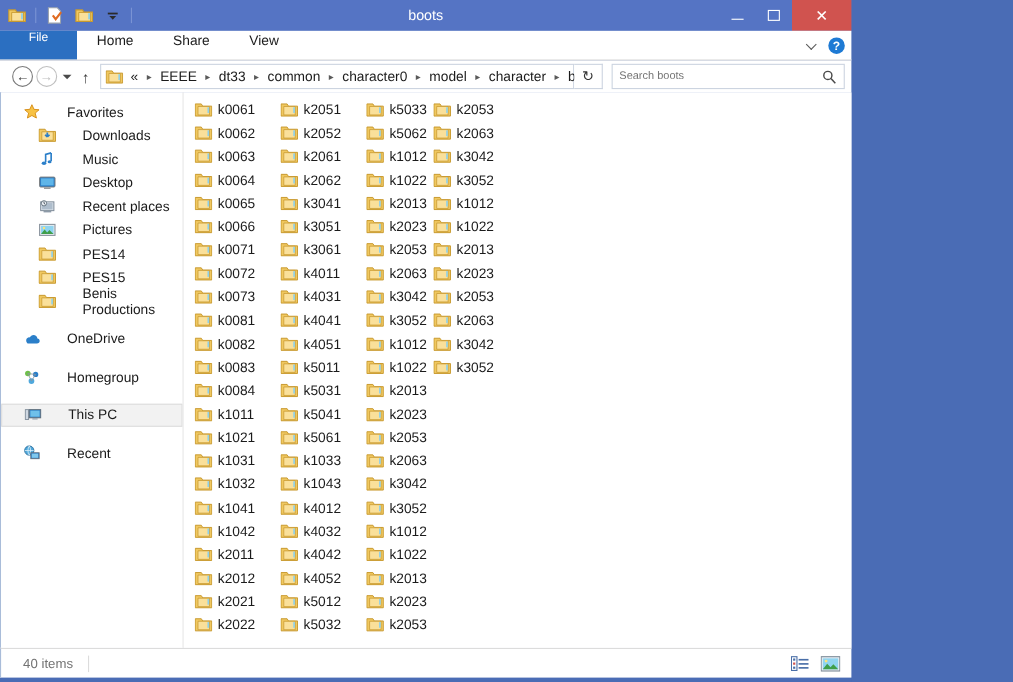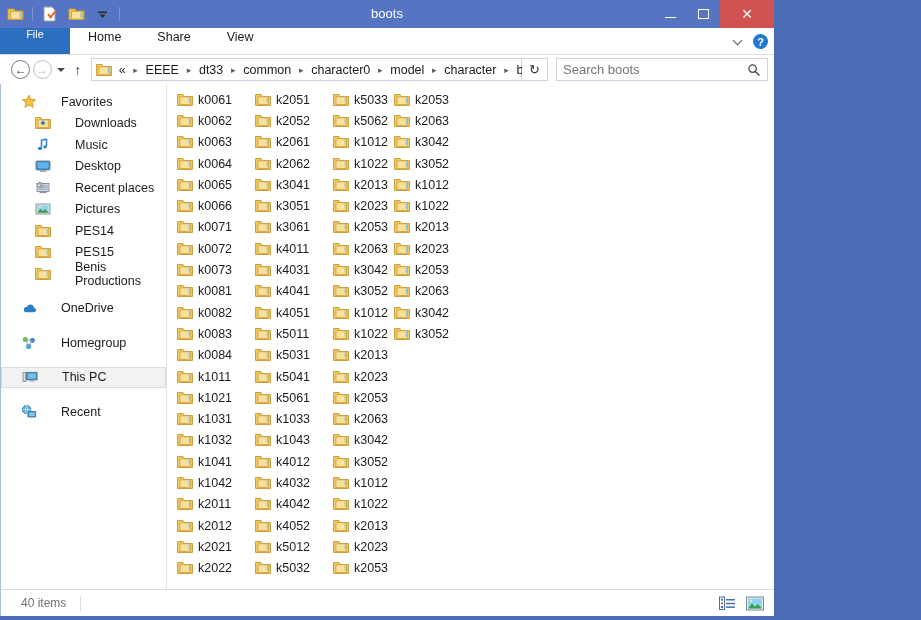--- a/index.html
+++ b/index.html
@@ -120,21 +120,21 @@
     width:26px; height:23px; border:1px solid #ccd4e0; border-left:none;
     background:#fff; display:flex; align-items:center; justify-content:center;
     color:#333; font-size:13px; flex:0 0 auto;
   }
   .searchbox {
     width:212px; height:23px; margin-left:8px; flex:0 0 auto;
     border:1px solid #ccd4e0; background:#fff;
     display:flex; align-items:center; padding:0 6px;
   }
   .searchbox input {
-    border:none; outline:none; flex:1 1 auto; font-size:13px;
+    border:none; outline:none; flex:1 1 auto; font-size:10px;
     color:#5a5a5a; font-family:"Liberation Sans", sans-serif; background:transparent;
   }
   .search-glass { width:14px;height:14px;flex:0 0 auto; }
 
   
   .body {
     flex: 1 1 auto; display:flex;
     background:#ffffff; border-left:1px solid #a9bcd9;
     min-height:0;
   }

